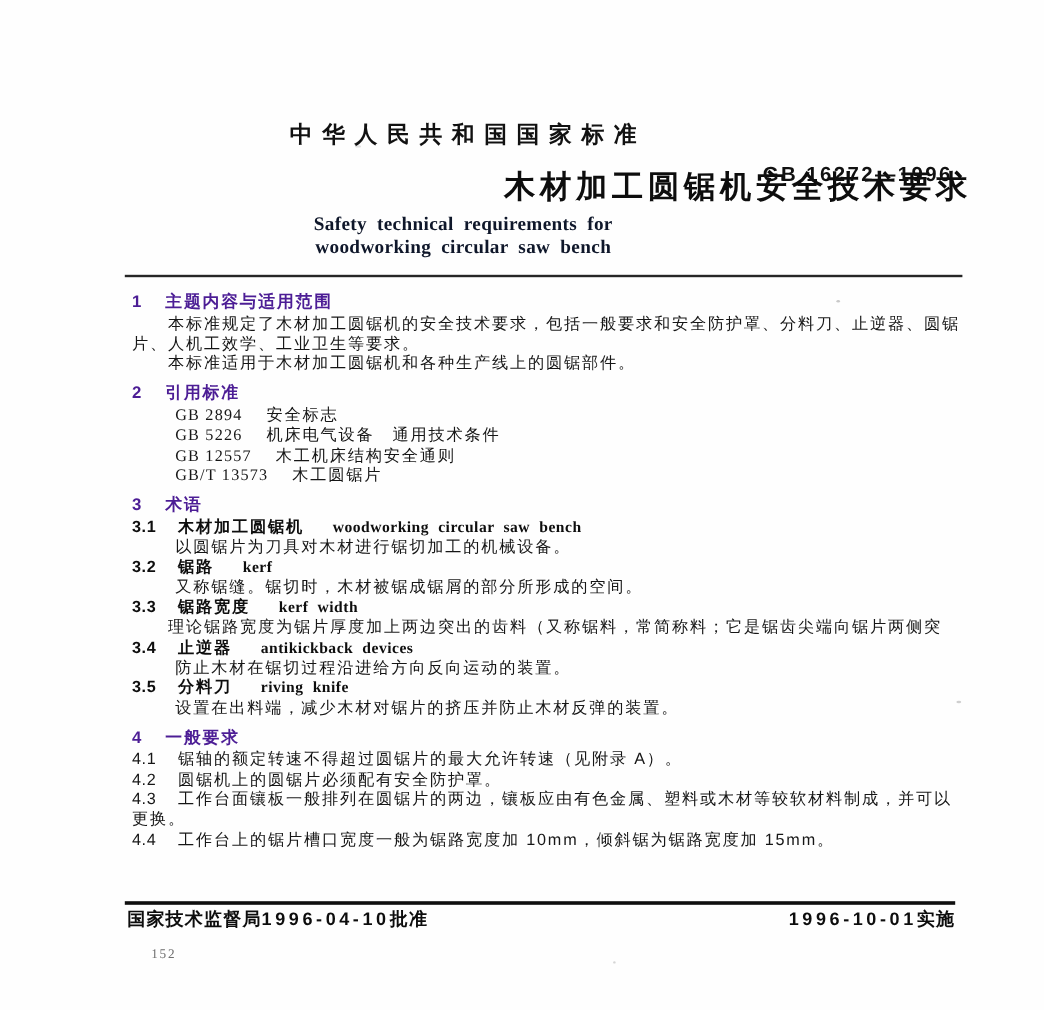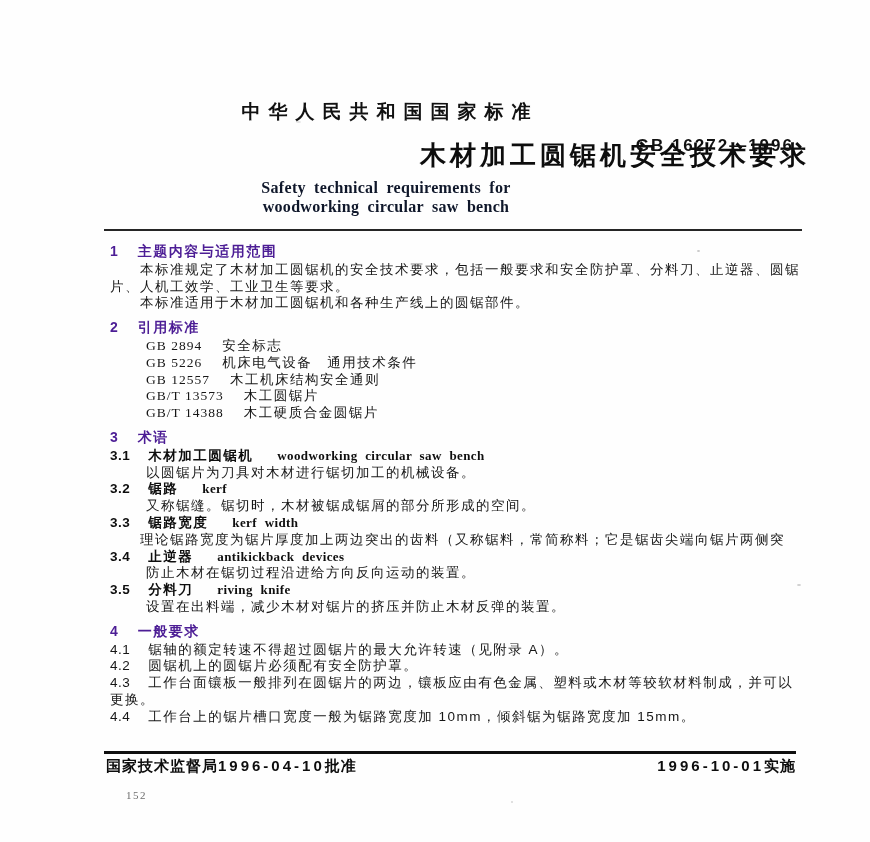--- a/index.html
+++ b/index.html
@@ -94,21 +94,20 @@
         <div class="line indent">本标准规定了木材加工圆锯机的安全技术要求，包括一般要求和安全防护罩、分料刀、止逆器、圆锯</div>
         <div class="line flush">片、人机工效学、工业卫生等要求。</div>
         <div class="line indent">本标准适用于木材加工圆锯机和各种生产线上的圆锯部件。</div>
       </div>
       <div class="section">
         <div class="heading"><span class="hnum">2</span><span class="htitle">引用标准</span></div>
         <div class="line ref"><span class="ref-code">GB 2894</span><span class="ref-title">安全标志</span></div>
         <div class="line ref"><span class="ref-code">GB 5226</span><span class="ref-title">机床电气设备　通用技术条件</span></div>
         <div class="line ref"><span class="ref-code">GB 12557</span><span class="ref-title">木工机床结构安全通则</span></div>
         <div class="line ref"><span class="ref-code">GB/T 13573</span><span class="ref-title">木工圆锯片</span></div>
-        <div class="line ref"><span class="ref-code">GB/T 14388</span><span class="ref-title">木工硬质合金圆锯片</span></div>
       </div>
       <div class="section">
         <div class="heading"><span class="hnum">3</span><span class="htitle">术语</span></div>
         <div class="line term"><span class="tnum">3.1</span><span class="tcn">木材加工圆锯机</span><span class="ten">woodworking circular saw bench</span></div>
         <div class="line def">以圆锯片为刀具对木材进行锯切加工的机械设备。</div>
         <div class="line term"><span class="tnum">3.2</span><span class="tcn">锯路</span><span class="ten">kerf</span></div>
         <div class="line def">又称锯缝。锯切时，木材被锯成锯屑的部分所形成的空间。</div>
         <div class="line term"><span class="tnum">3.3</span><span class="tcn">锯路宽度</span><span class="ten">kerf width</span></div>
         <div class="line indent">理论锯路宽度为锯片厚度加上两边突出的齿料（又称锯料，常简称料；它是锯齿尖端向锯片两侧突</div>
         <div class="line term"><span class="tnum">3.4</span><span class="tcn">止逆器</span><span class="ten">antikickback devices</span></div>

